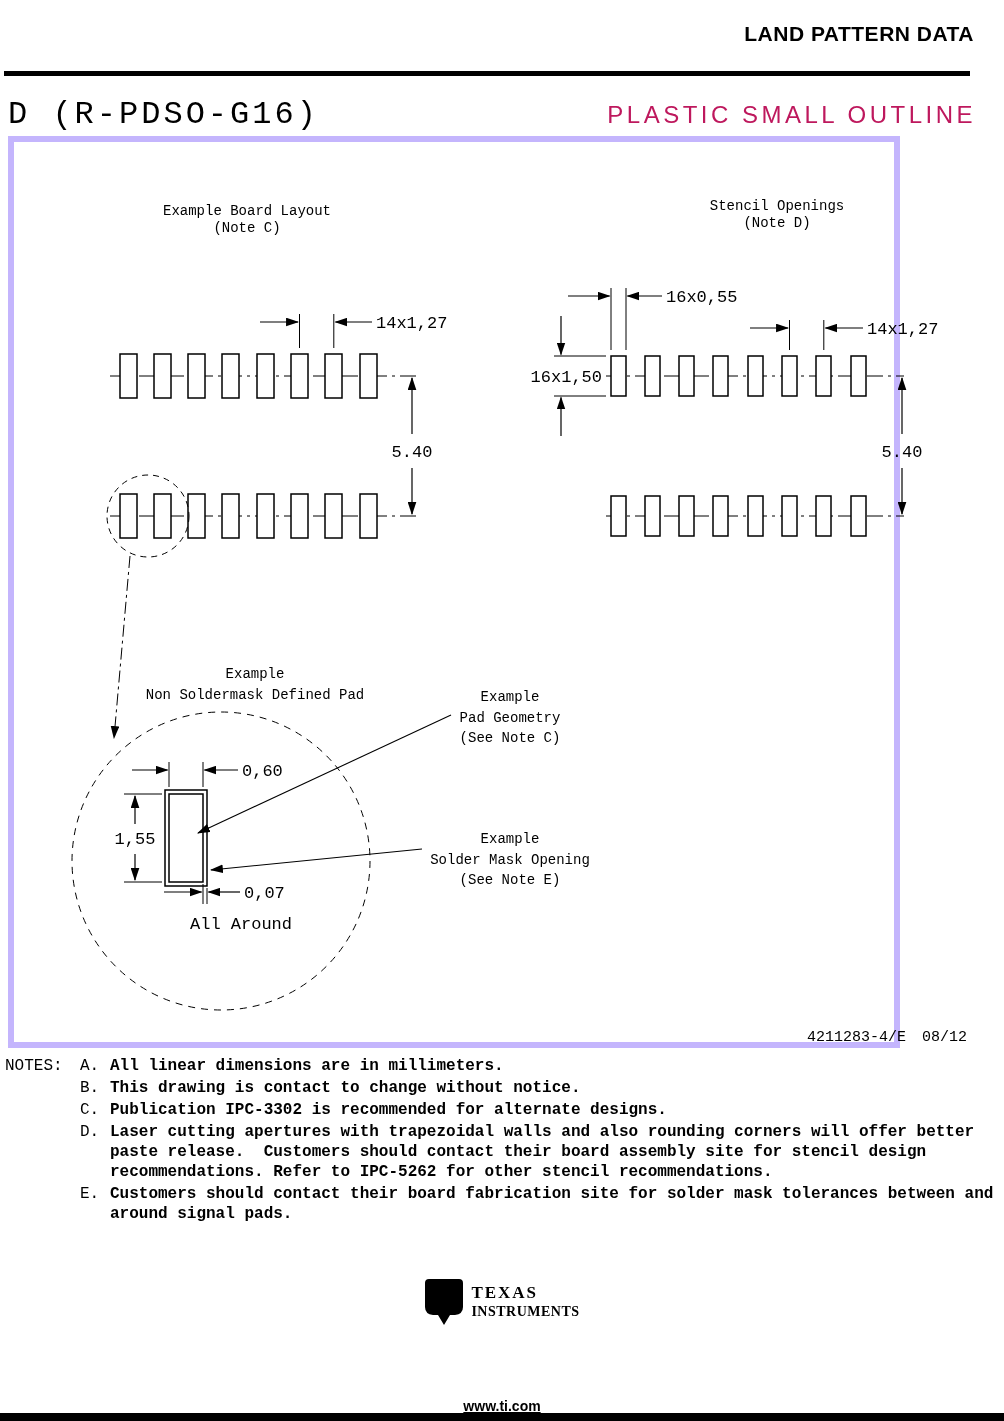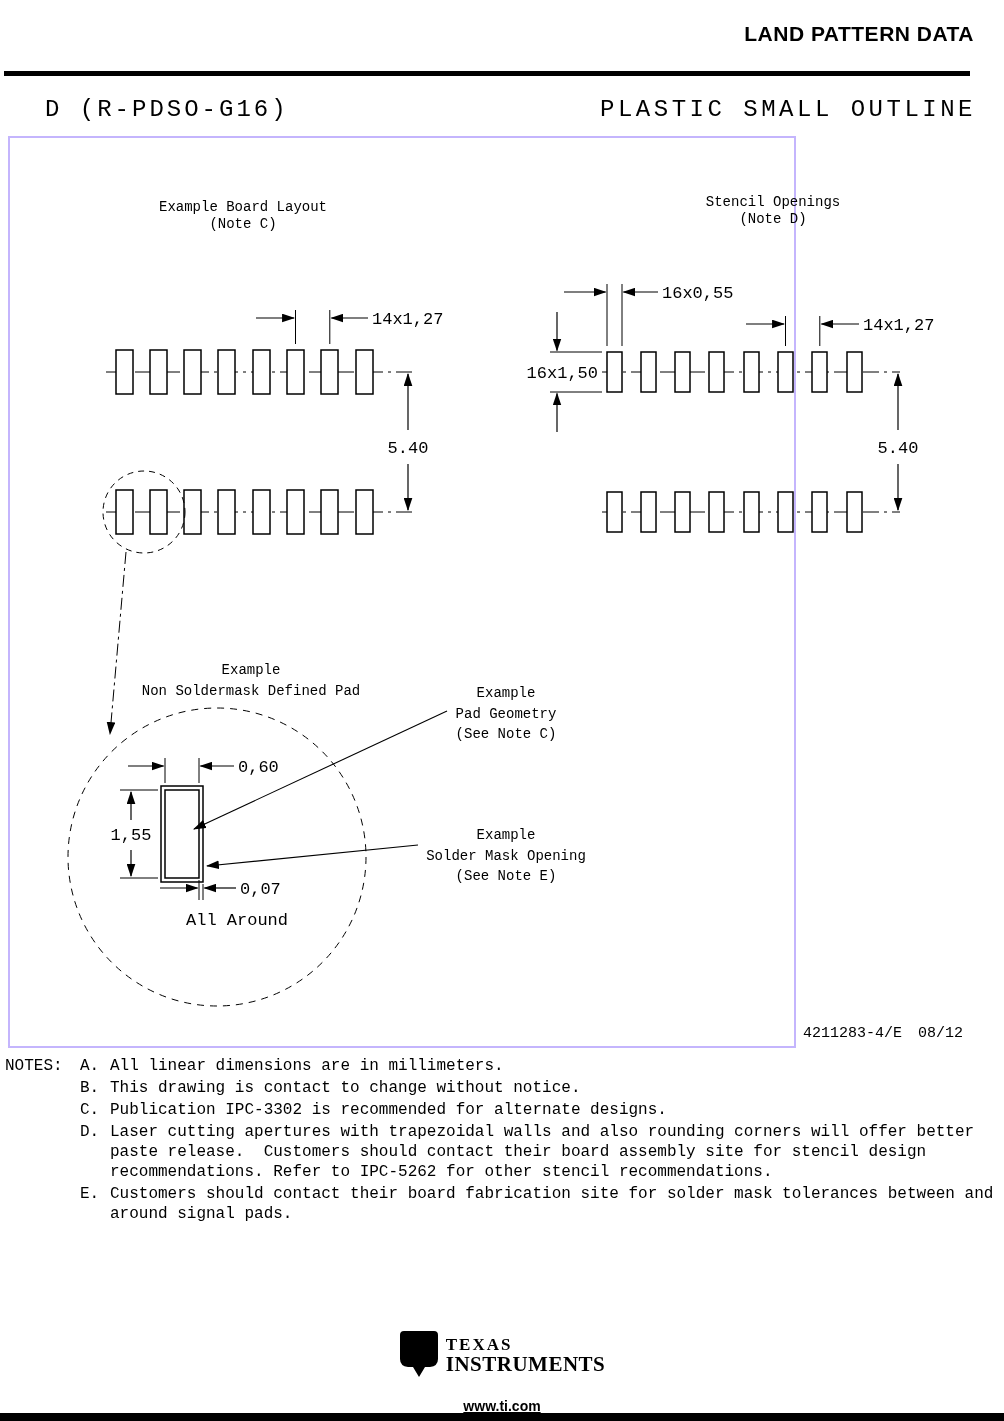--- a/index.html
+++ b/index.html
@@ -6,50 +6,50 @@
   .page { position:relative; width:1004px; height:1421px; background:#fff; overflow:hidden;
           font-family:"Liberation Sans", sans-serif; color:#000; }
 
   .doc-title { position:absolute; top:2px; right:30px;
                font:bold 21px "Liberation Sans", sans-serif; letter-spacing:0.5px;margin-top:20px; }
 
   .top-rule { position:absolute; top:71px; left:4px; width:966px; height:5px; background:#000; }
 
   .pkg-row { position:absolute; top:96px; left:8px; width:968px;
              display:flex; justify-content:space-between; align-items:baseline; }
-  .pkg-code { font-family:"Liberation Mono", monospace; font-size:24px; letter-spacing:3px;margin-left:37px; }
-  .pkg-type { font-family:Liberation Mono, monospace; font-size:24px; letter-spacing:3.5px; color:#000000; }
-
-  .drawing-box { position:absolute; top:136px; left:8px; width:788px; height:912px;
-                 border:2px solid #c4b5fd; box-sizing:border-box; }
+  .pkg-code { font-family:"Liberation Mono", monospace; font-size:32px; letter-spacing:3px; }
+  .pkg-type { font-family:Liberation Sans, sans-serif; font-size:24px; letter-spacing:3.5px; color:#be185d; }
+
+  .drawing-box { position:absolute; top:136px; left:8px; width:892px; height:912px;
+                 border:6px solid #c4b5fd; box-sizing:border-box; }
   .drawing-box svg { display:block; width:984px; height:908px; }
 
   svg text { font-family:"Liberation Mono", monospace; fill:#000; }
   .t14 { font-size:14px; }
   .t15 { font-size:15px; }
   .t17 { font-size:17px; }
   .dl  { stroke:#000; stroke-width:1.2; fill:none; }
   .xl  { stroke:#000; stroke-width:1; fill:none; }
   .cl  { stroke:#000; stroke-width:1; fill:none; stroke-dasharray:16 5 3 5; }
   .pad { fill:#fff; stroke:#000; stroke-width:1.5; }
   .ldr { stroke:#000; stroke-width:1.1; fill:none; }
 
   .notes { position:absolute; top:1056px; left:5px; width:995px; display:flex;
            font-family:"Liberation Mono", monospace; font-size:16px; line-height:20px; }
   .notes-label { width:75px; flex:none; }
   .notes-list { flex:1; }
   .note { display:flex; margin-bottom:2px; }
   .note-letter { width:30px; flex:none; }
-  .note-text { flex:1; white-space:pre-wrap; }
-
-  .footer { position:absolute; top:1330px; left:0; width:1004px;
+  .note-text { flex:1; white-space:pre-wrap;font-weight:bold; }
+
+  .footer { position:absolute; top:1278px; left:0; width:1004px;
             display:flex; justify-content:center; align-items:center; gap:7px; }
   .ti-brand { text-align:left; font-family:"Liberation Serif", serif; font-weight:bold; }
   .ti-texas { font-size:17px; letter-spacing:2px; line-height:19px; }
-  .ti-instruments { font-size:21px; letter-spacing:0.5px; line-height:20px; }
+  .ti-instruments { font-size:14px; letter-spacing:0.5px; line-height:20px; }
   .ti-url { position:absolute; top:1398px; left:0; width:1004px; text-align:center;
             font:bold 14px "Liberation Sans", sans-serif;text-decoration:underline; }
   .bottom-bar { position:absolute; top:1413px; left:0; width:1004px; height:8px; background:#000; }
 </style>
 </head>
 <body>
 
 <div class="page">
 
   <div class="doc-title">LAND PATTERN DATA</div>

